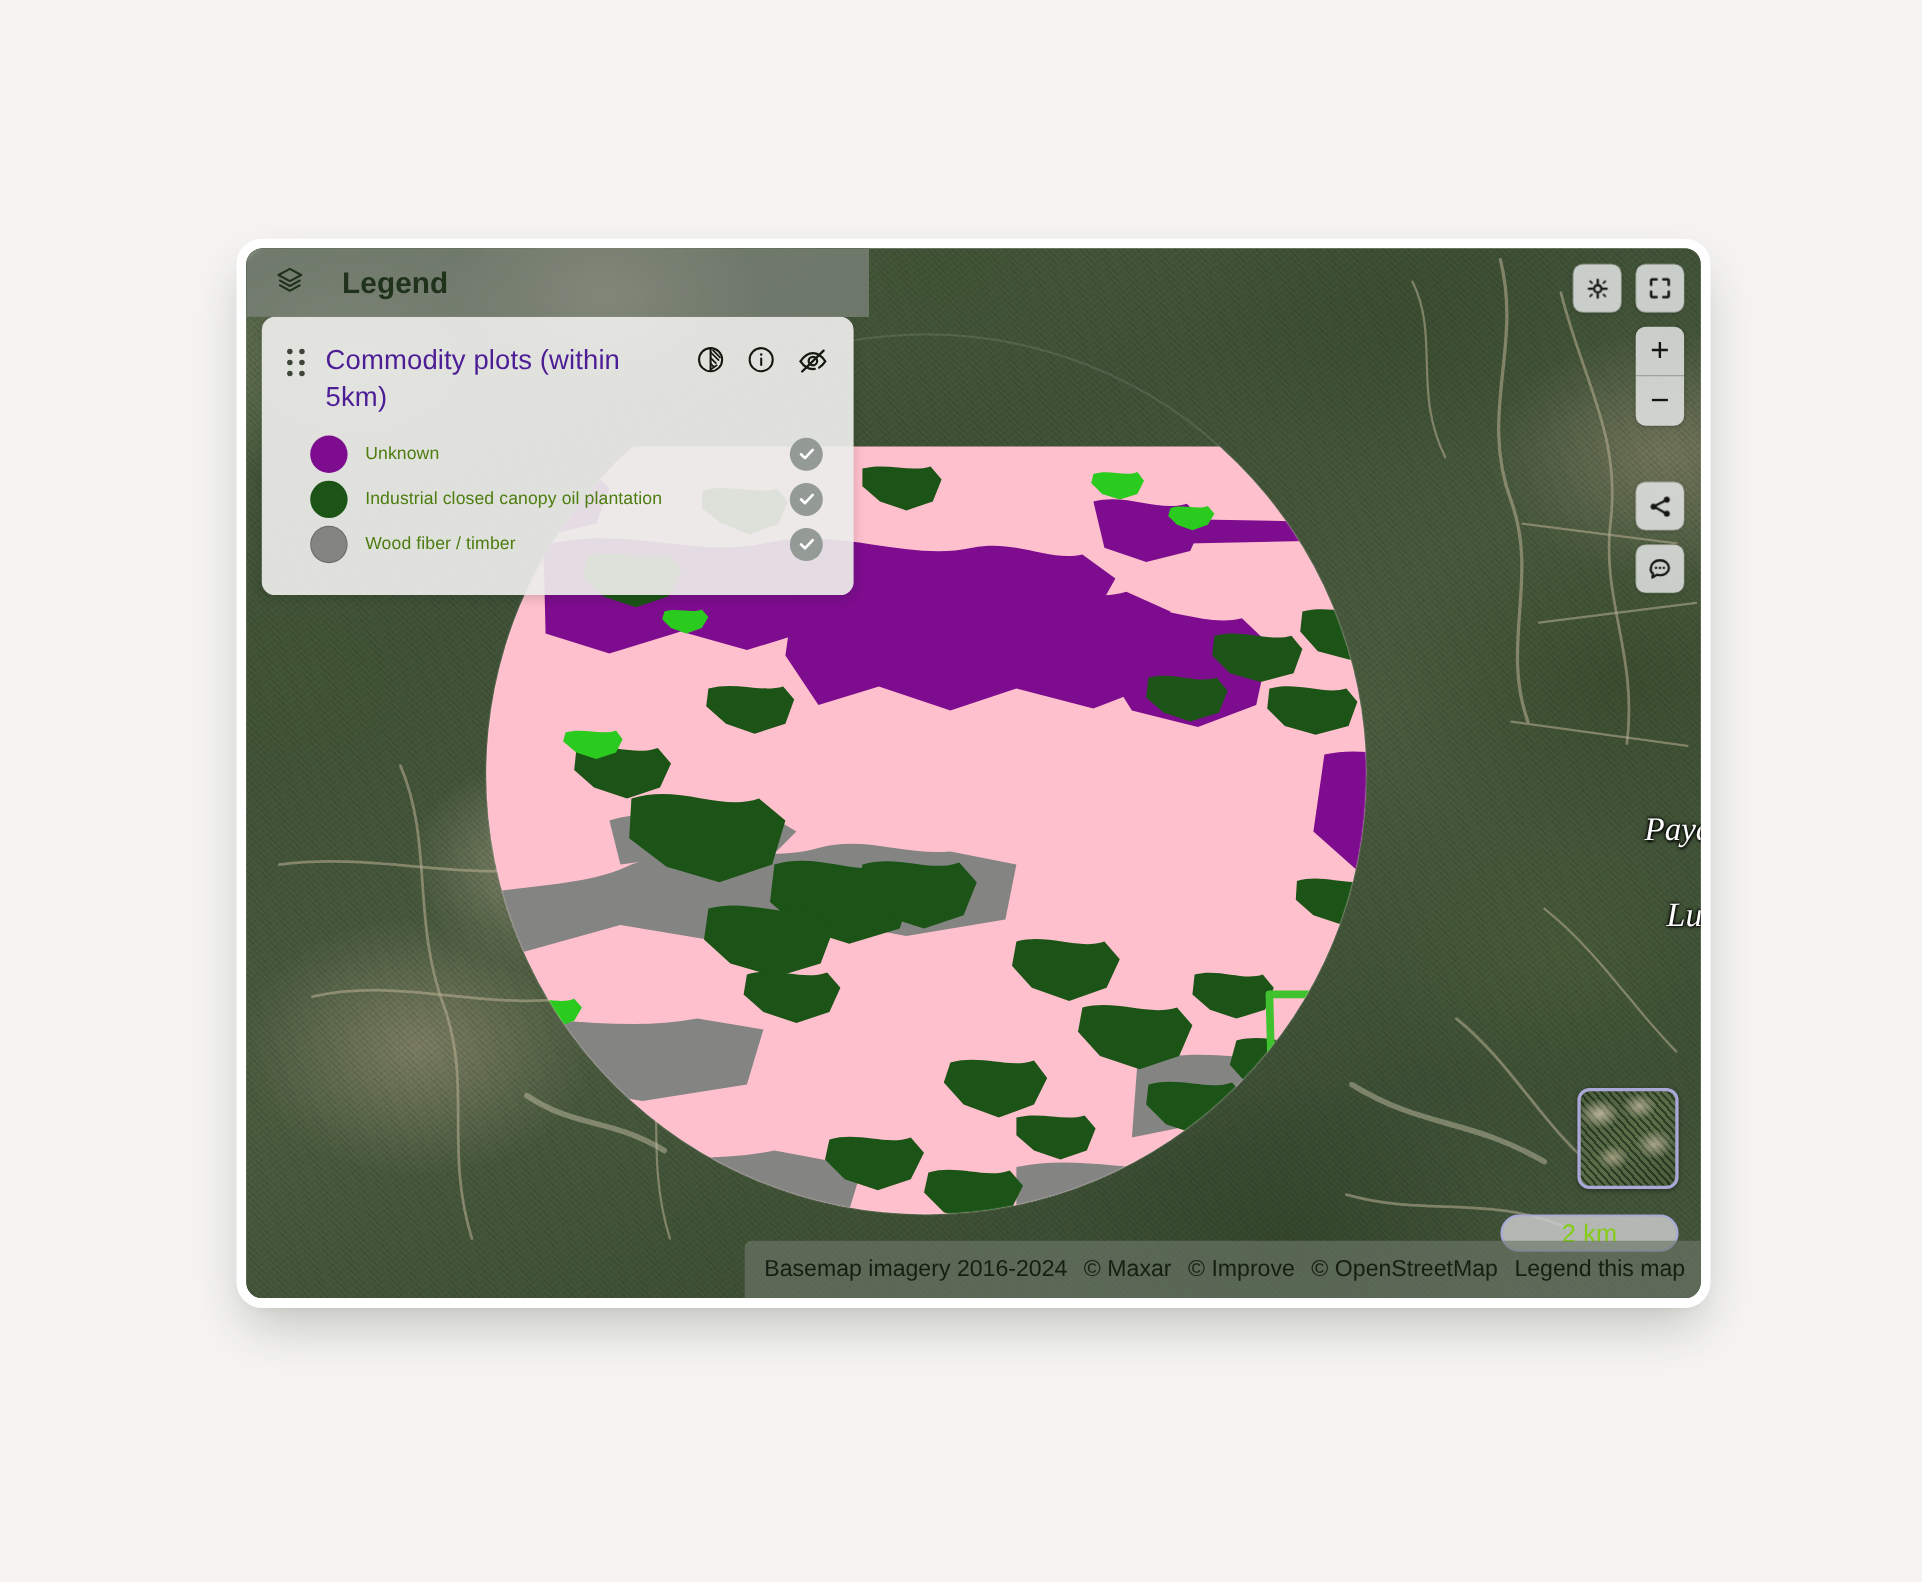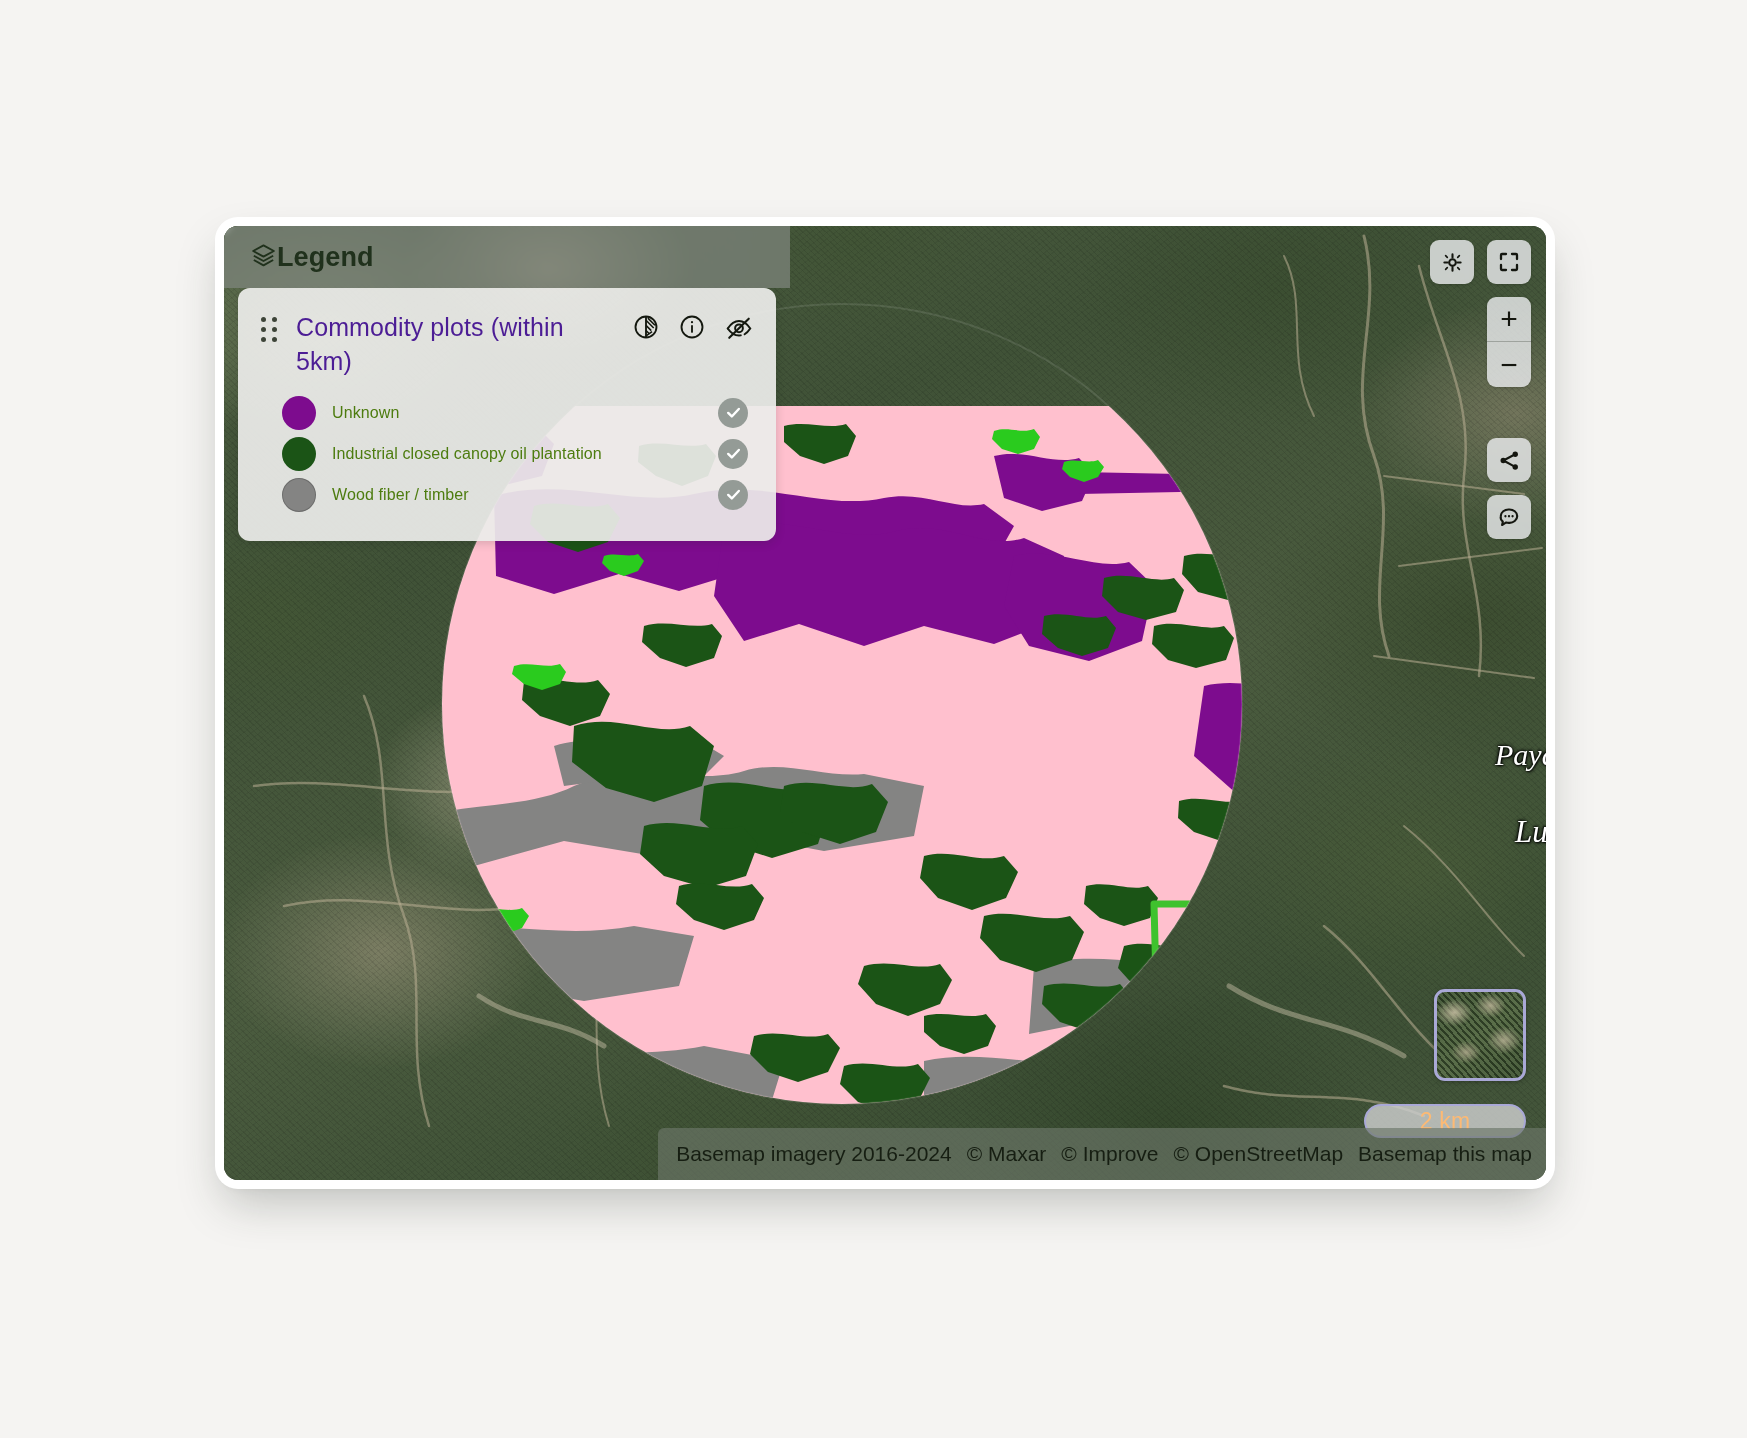--- a/index.html
+++ b/index.html
@@ -163,21 +163,21 @@
   .scale-bar {
     position: absolute;
     right: 20px;
     bottom: 42px;
     min-width: 162px;
     height: 34px;
     border: 2px solid #a9a8d6;
     border-radius: 17px;
     background: rgba(205,206,206,0.82);
     display: flex; align-items: center; justify-content: center;
-    font-size: 23px; color: #fdba74;
+    font-size: 23px; color: #84cc16;
     letter-spacing: 0.2px;
   }
 
   
   .attribution {
     position: absolute;
     right: 0; bottom: 0;
     height: 52px;
     padding: 0 14px 0 18px;
     background: rgba(108,118,104,0.66);
@@ -197,21 +197,21 @@
   .legend-wrap {
     position: absolute;
     left: 0px;
     top: 0px;
     width: 566px;
   }
   .legend-header {
     height: 62px;
     background: rgba(128,134,126,0.72);
     backdrop-filter: blur(3px);
-    display: flex; align-items: center; gap: 0;
+    display: flex; align-items: center; gap: 34px;
     padding: 0 26px;
   }
   .legend-header-title {
     font-size: 27px;
     color: #20311c;
     font-weight: 600;
     letter-spacing: 0.1px;
   }
 
   .legend-card {
@@ -516,21 +516,21 @@
 
       <div class="minimap"></div>
 
       <div class="scale-bar">2 km</div>
 
       <div class="attribution">
         <span>Basemap imagery 2016-2024</span>
         <a>© Maxar</a>
         <a>© Improve</a>
         <a>© OpenStreetMap</a>
-        <a>Basemap this map</a>
+        <a>Legend this map</a>
       </div>
 
       <div class="legend-wrap">
 
         <div class="legend-header">
           <span>
             <svg width="27" height="27" viewBox="0 0 24 24" fill="none" stroke="#20311c" stroke-width="1.7" stroke-linejoin="round">
               <path d="M12 3 L21.2 8 L12 13 L2.8 8 Z"></path>
               <path d="M3.4 12.2 L12 16.9 L20.6 12.2"></path>
               <path d="M3.4 16 L12 20.7 L20.6 16"></path>

